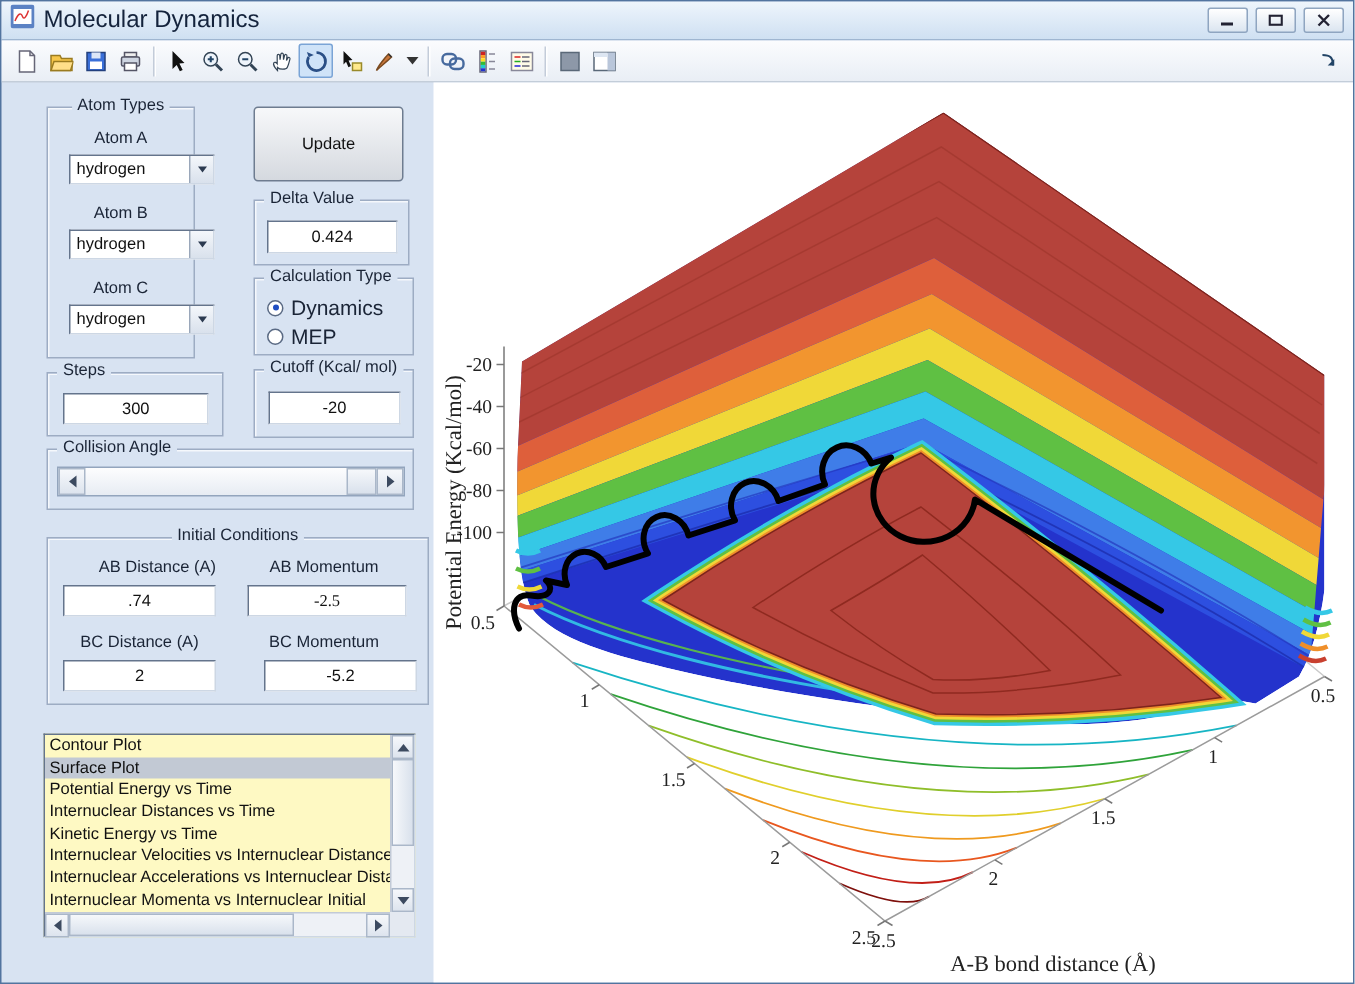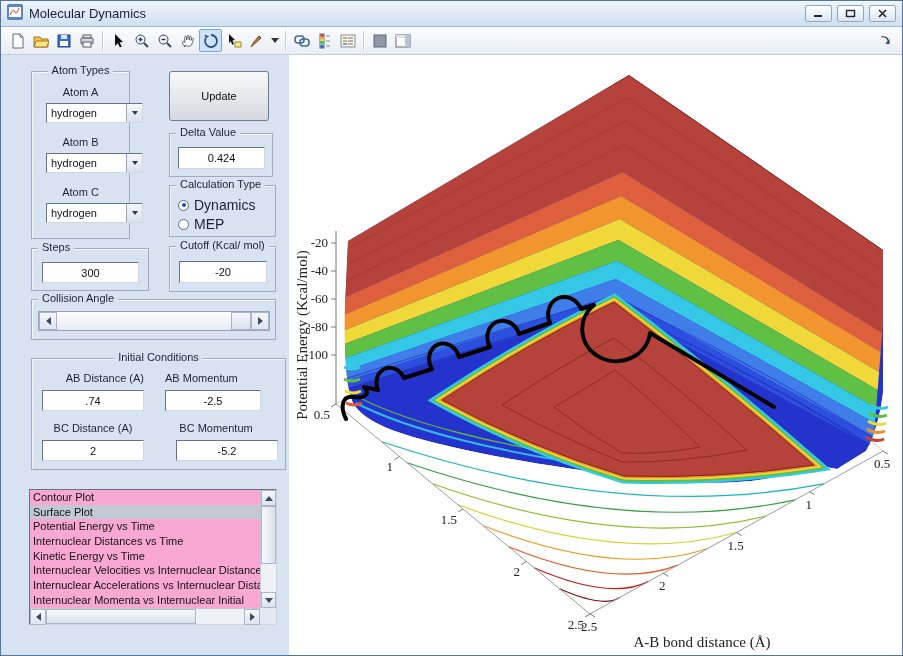--- a/index.html
+++ b/index.html
@@ -3,21 +3,21 @@
 <meta charset="utf-8">
 <style>
   *{box-sizing:border-box;margin:0;padding:0}
   body{margin:0;background:#8fa0b5;font-family:"Liberation Sans",sans-serif}
   .window{position:relative;width:903px;height:656px;background:#d8e3f2;border:1px solid #52749f;overflow:hidden}
 
   
   .titlebar{position:absolute;top:0;left:0;right:0;height:26px;
     background:linear-gradient(#eef5fc,#cfe0f2);border-bottom:1px solid #9fb6d1;
     display:flex;align-items:center;padding:0 6px;gap:6px}
-  .titlebar .title{font-size:13px;color:#14233c}
+  .titlebar .title{font-size:16px;color:#14233c}
   .win-controls{margin-left:auto;display:flex;gap:5px}
   .winbtn{width:27px;height:17px;background:linear-gradient(#ffffff,#dbe5f0);
     border:1px solid #8fa5c0;border-radius:2px;display:flex;align-items:center;justify-content:center}
 
   
   .toolbar{position:absolute;top:26px;left:0;right:0;height:28px;
     background:linear-gradient(#fbfcfe,#e9eef5);border-bottom:1px solid #c3cdd9;
     display:flex;align-items:center;padding:0 5px}
   .tbtn{width:23px;height:23px;display:flex;align-items:center;justify-content:center;
     border:1px solid transparent;border-radius:2px;flex:0 0 auto}
@@ -61,21 +61,21 @@
     display:flex;align-items:center;justify-content:center}
   .sl-trough{flex:1;position:relative}
   .sl-thumb{position:absolute;right:0;top:0;width:20px;height:100%;
     background:linear-gradient(#f6f8fb,#d9e1ec);border:1px solid #aab7c9}
   .tri-left{width:0;height:0;border-top:4px solid transparent;border-bottom:4px solid transparent;border-right:5px solid #3c4a60}
   .tri-right{width:0;height:0;border-top:4px solid transparent;border-bottom:4px solid transparent;border-left:5px solid #3c4a60}
   .tri-up{width:0;height:0;border-left:4px solid transparent;border-right:4px solid transparent;border-bottom:5px solid #3c4a60}
   .tri-dn{width:0;height:0;border-left:4px solid transparent;border-right:4px solid transparent;border-top:5px solid #3c4a60}
 
   
-  .listbox{position:absolute;background:#f9a8d4;border:1px solid;border-color:#64748c #cdd7e4 #cdd7e4 #64748c}
+  .listbox{position:absolute;background:#fef9c3;border:1px solid;border-color:#64748c #cdd7e4 #cdd7e4 #64748c}
   .list-viewport{position:absolute;left:0;top:0;right:16px;bottom:16px;overflow:hidden}
   .list-item{height:14.7px;line-height:14.7px;font-size:11px;color:#111;padding:0 3px;white-space:nowrap;overflow:hidden}
   .list-item.selected{background:#c2c9d4}
   .vsb{position:absolute;right:0;top:0;bottom:16px;width:16px;background:#eef1f6;border-left:1px solid #c2cad6}
   .hsb{position:absolute;left:0;right:16px;bottom:0;height:16px;background:#eef1f6;border-top:1px solid #c2cad6;display:flex}
   .sb-btn{width:16px;height:16px;background:linear-gradient(#f6f8fb,#dde4ee);border:1px solid #aab7c9;
     display:flex;align-items:center;justify-content:center;flex:0 0 auto}
   .vsb .sb-btn{width:100%}
   .vsb-thumb{position:absolute;left:0;right:0;top:16px;height:58px;background:linear-gradient(90deg,#f6f8fb,#d9e1ec);border:1px solid #aab7c9}
   .hsb-thumb{height:100%;flex:0 0 150px;background:linear-gradient(#f6f8fb,#d9e1ec);border:1px solid #aab7c9}
@@ -431,22 +431,22 @@
         <span class="sl-btn">
             <span class="tri-right"></span>
           </span>
       </div>
     </div>
 
     <div class="panel" style="left:30px;top:303px;width:255px;height:112px">
       <span class="panel-title centered">Initial Conditions</span>
       <span class="lbl" style="left:10px;width:102px;top:13px;text-align:right">AB Distance (A)</span>
       <input class="edit" style="left: 10px; top: 31px; width: 102px; height: 21px;" value=".74">
-      <span class="lbl" style="left:133px;width:102px;top:13px;">AB Momentum</span>
-      <input class="edit" style="left: 133px; top: 31px; width: 96px; height: 21px;" value="-2.5">
+      <span class="lbl" style="left:133px;width:102px;top:13px;text-align:center">AB Momentum</span>
+      <input class="edit" style="left: 133px; top: 31px; width: 106px; height: 21px; font-family: Liberation Serif, serif;" value="-2.5">
       <span class="lbl" style="left:10px;width:102px;top:63px;text-align:center">BC Distance (A)</span>
       <input class="edit" style="left: 10px; top: 81px; width: 102px; height: 21px;" value="2">
       <span class="lbl" style="left:133px;width:102px;top:63px;text-align:center">BC Momentum</span>
       <input class="edit" style="left: 144px; top: 81px; width: 102px; height: 21px;" value="-5.2">
     </div>
 
     <div class="listbox" style="left:28px;top:434px;width:248px;height:136px">
       <div class="list-viewport">
         <div class="list-item">Contour Plot</div>
         <div class="list-item selected">Surface Plot</div>

